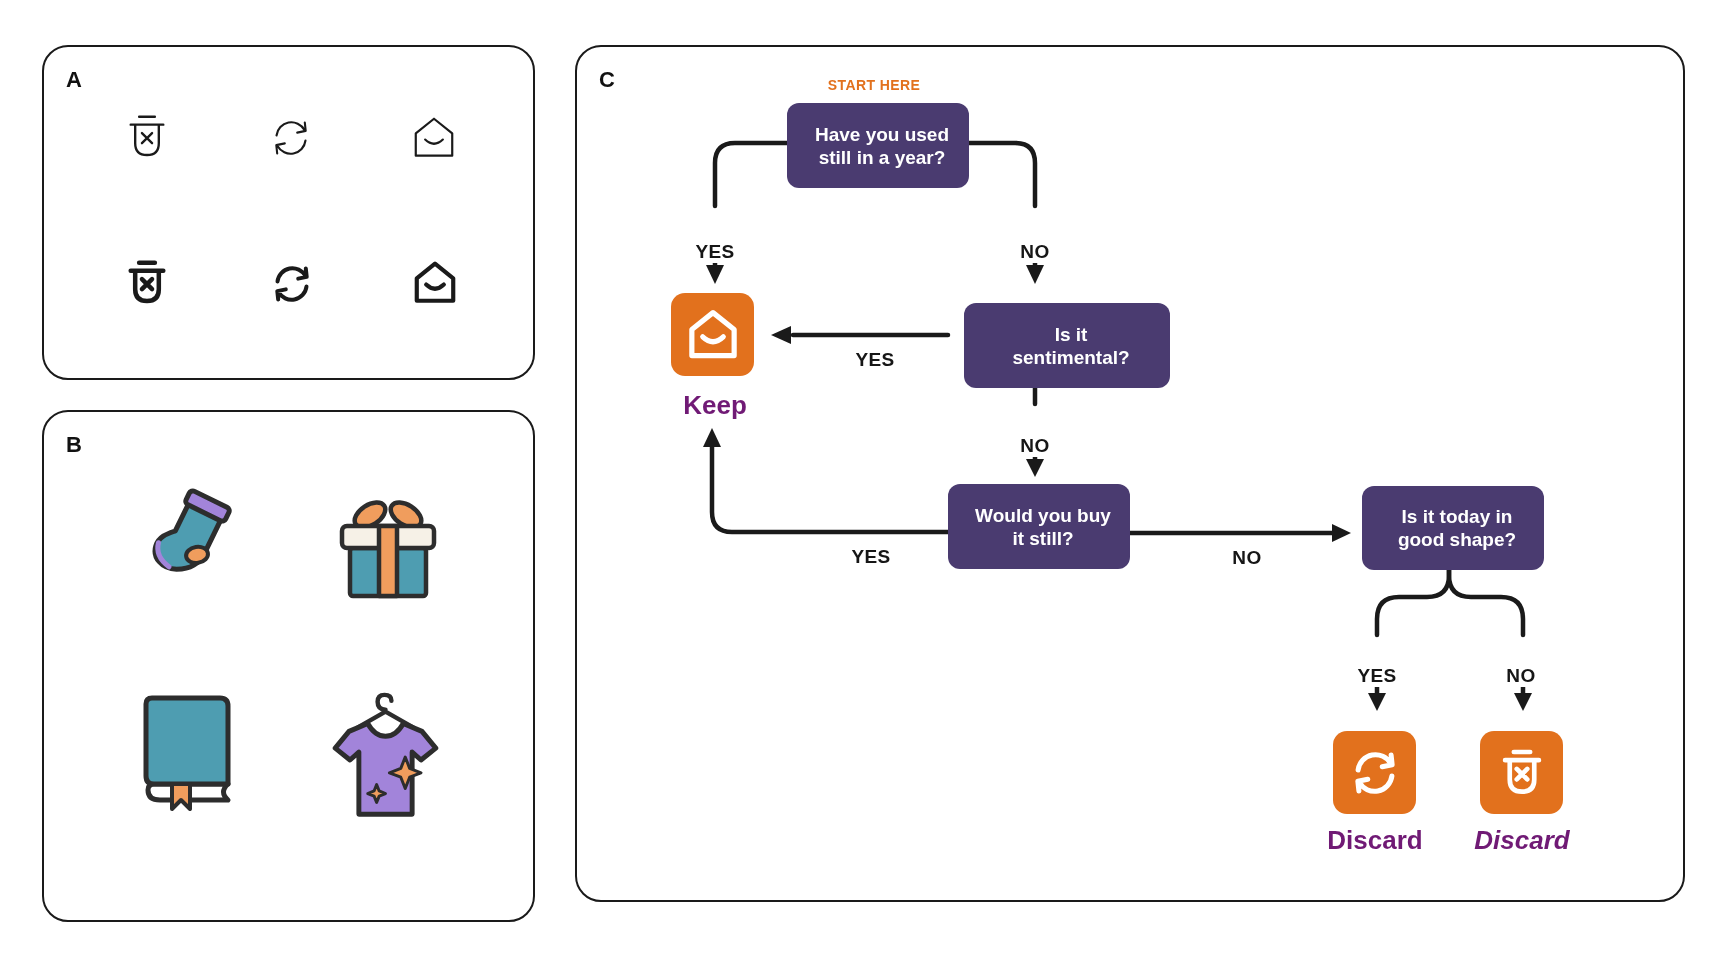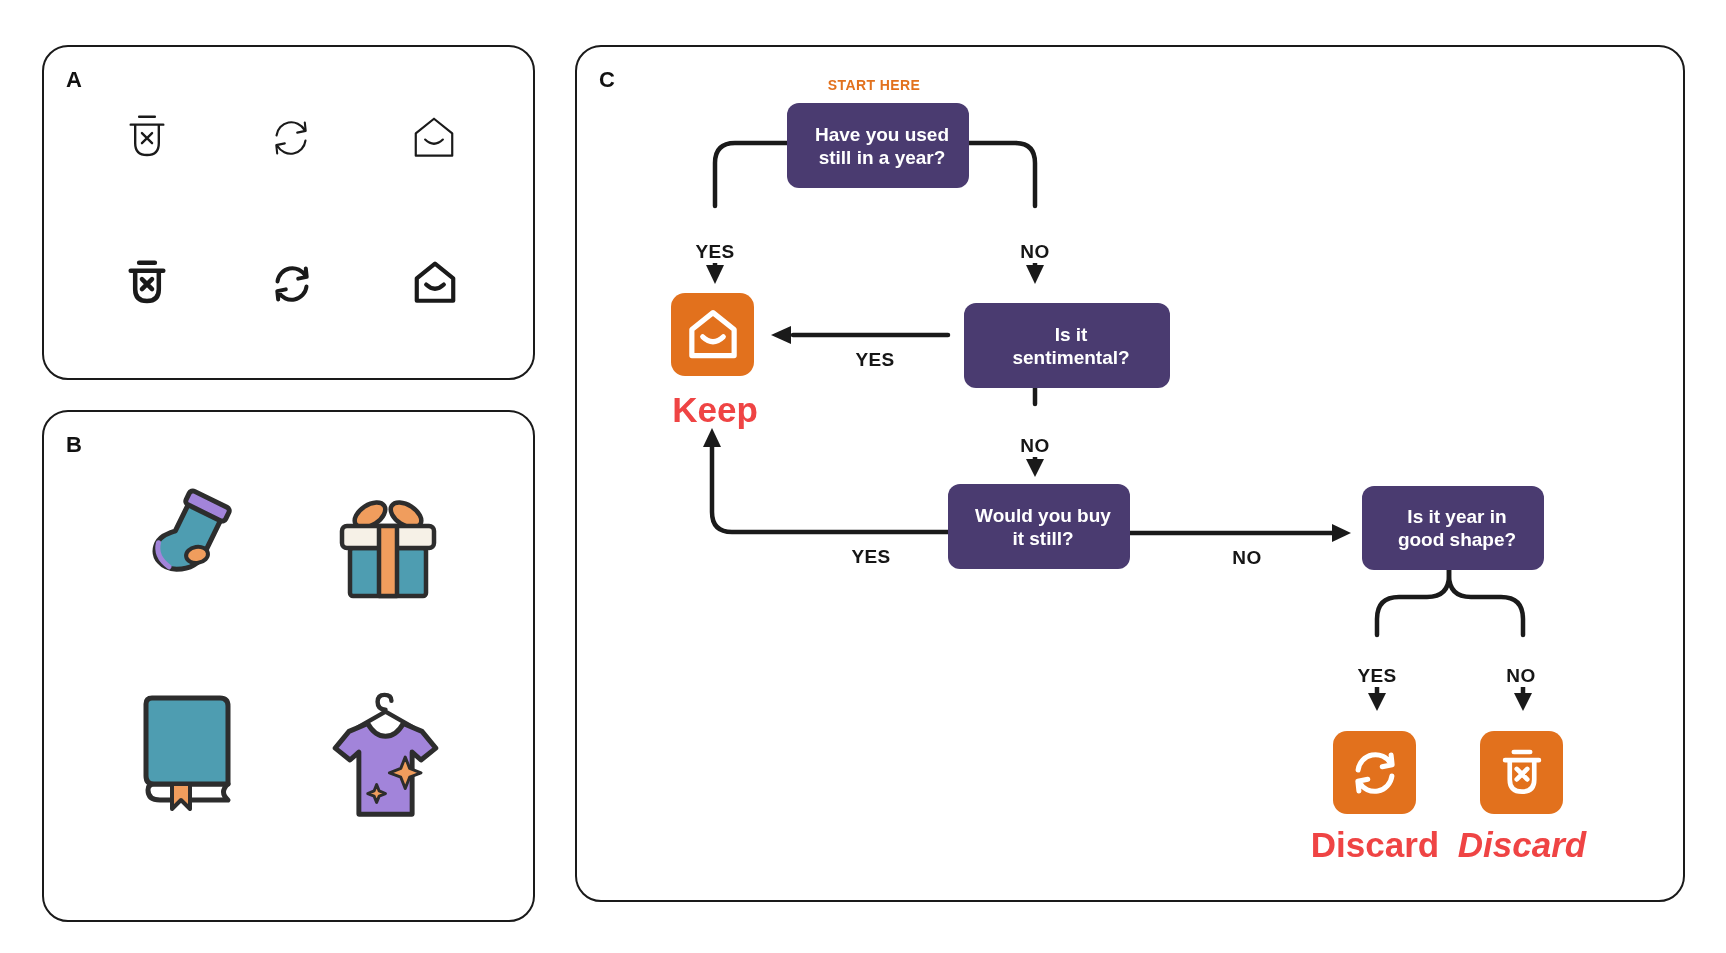--- a/index.html
+++ b/index.html
@@ -12,22 +12,22 @@
   .wires{position:absolute;left:0;top:0;pointer-events:none;}
   .qbox{position:absolute;background:#4a3b70;border-radius:12px;color:#ffffff;
         display:flex;flex-direction:column;align-items:center;justify-content:center;
         font-size:19px;font-weight:600;line-height:23px;text-align:center;padding-left:8px;}
   .chip{position:absolute;transform:translate(-50%,-50%);background:#ffffff;padding:0 7px;
         font-size:19px;font-weight:700;letter-spacing:.4px;color:#161616;white-space:nowrap;margin-top:25px;}
   .start{position:absolute;transform:translate(-50%,-50%);color:#e2711d;
          font-size:14px;font-weight:700;letter-spacing:.4px;white-space:nowrap;}
   .badge{position:absolute;width:83px;height:83px;background:#e2711d;border-radius:14px;
          display:flex;align-items:center;justify-content:center;}
-  .endlabel{position:absolute;transform:translateX(-50%);color:#ef4444;
-            font-size:35px;font-weight:600;white-space:nowrap;}
+  .endlabel{position:absolute;transform:translateX(-50%);color:#701a75;
+            font-size:26px;font-weight:600;white-space:nowrap;}
 </style>
 </head>
 <body>
 
 <svg width="0" height="0" style="position:absolute" aria-hidden="true">
   <defs>
     <symbol id="g-trash" viewBox="0 0 48 48">
       <path fill="none" d="M17 6 H31 M9.5 13 H38.5 M13.5 13 V29.5 Q13.5 40 24 40 Q34.5 40 34.5 29.5 V13 M19.5 20.5 L28.5 29.5 M28.5 20.5 L19.5 29.5"></path>
     </symbol>
     <symbol id="g-refresh" viewBox="0 0 48 48">
@@ -160,21 +160,21 @@
   </div>
   <div class="qbox" style="left:948px;top:303px;width:198px;height:85px;margin-left:16px;">
     <span>Is it</span>
     <span>sentimental?</span>
   </div>
   <div class="qbox" style="left:948px;top:484px;width:174px;height:85px;">
     <span>Would you buy</span>
     <span>it still?</span>
   </div>
   <div class="qbox" style="left:1362px;top:486px;width:174px;height:84px;">
-    <span>Is it year in</span>
+    <span>Is it today in</span>
     <span>good shape?</span>
   </div>
 
   <div class="chip" style="left:715px;top:227px;">YES</div>
   <div class="chip" style="left:1035px;top:227px;">NO</div>
   <div class="chip" style="left:875px;top:335px;">YES</div>
   <div class="chip" style="left:1035px;top:421px;">NO</div>
   <div class="chip" style="left:871px;top:532px;">YES</div>
   <div class="chip" style="left:1247px;top:533px;">NO</div>
   <div class="chip" style="left:1377px;top:651px;">YES</div>

